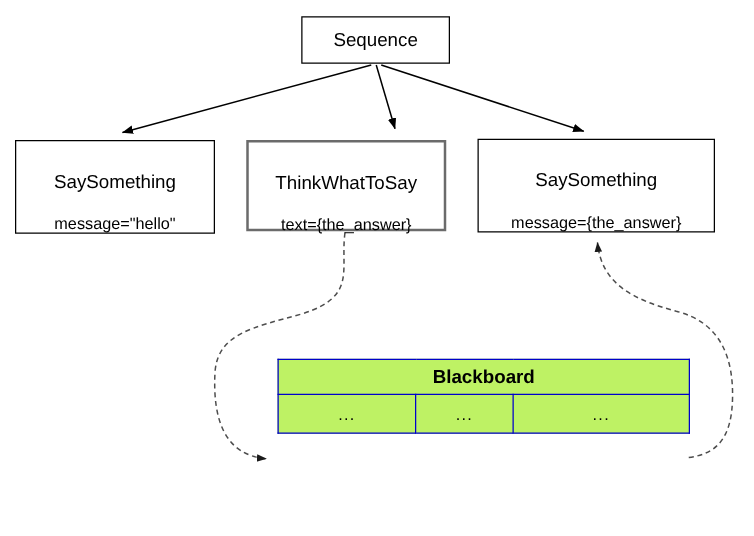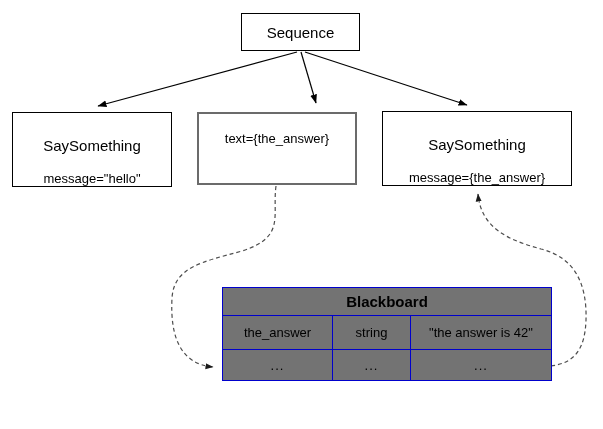--- a/index.html
+++ b/index.html
@@ -49,21 +49,21 @@
     margin-top: 17px;
     white-space: nowrap;
   }
   table.blackboard {
     position: absolute;
     left: 222px;
     top: 287px;
     width: 329px;
     border-collapse: collapse;
     table-layout: fixed;
-    background: #737373;
+    background: #bef264;
   }
   table.blackboard td, table.blackboard th {
     border: 1.4px solid var(--table-border, #0000cc);
     text-align: center;
     vertical-align: middle;
     padding: 0;
     color: #000000;
   }
   .bb-title {
     font-weight: bold;
@@ -111,43 +111,39 @@
   <div class="node root" style="left:241px; top:13px; width:119px; height:38px;">
     <span class="title">Sequence</span>
   </div>
 
   <div class="node" style="left:12px; top:112px; width:160px; height:75px;">
     <span class="title">SaySomething</span>
     <span class="attr">message="hello"</span>
   </div>
 
   <div class="node highlight" style="left:197px; top:112px; width:160px; height:73px;">
+    <span class="title">ThinkWhatToSay</span>
     <span class="attr">text={the_answer}</span>
   </div>
 
   <div class="node" style="left:382px; top:111px; width:190px; height:75px;">
     <span class="title">SaySomething</span>
     <span class="attr">message={the_answer}</span>
   </div>
 
   <table class="blackboard">
     <colgroup>
       <col style="width:110px">
       <col style="width:78px">
       <col style="width:141px">
     </colgroup>
     <tbody>
       <tr>
         <td colspan="3" class="bb-title">Blackboard</td>
       </tr>
-      <tr class="bb-data">
-        <td>the_answer</td>
-        <td>string</td>
-        <td>"the answer is 42"</td>
-      </tr>
       <tr class="bb-dots">
         <td>...</td>
         <td>...</td>
         <td>...</td>
       </tr>
     </tbody>
   </table>
 
 </div>
 

